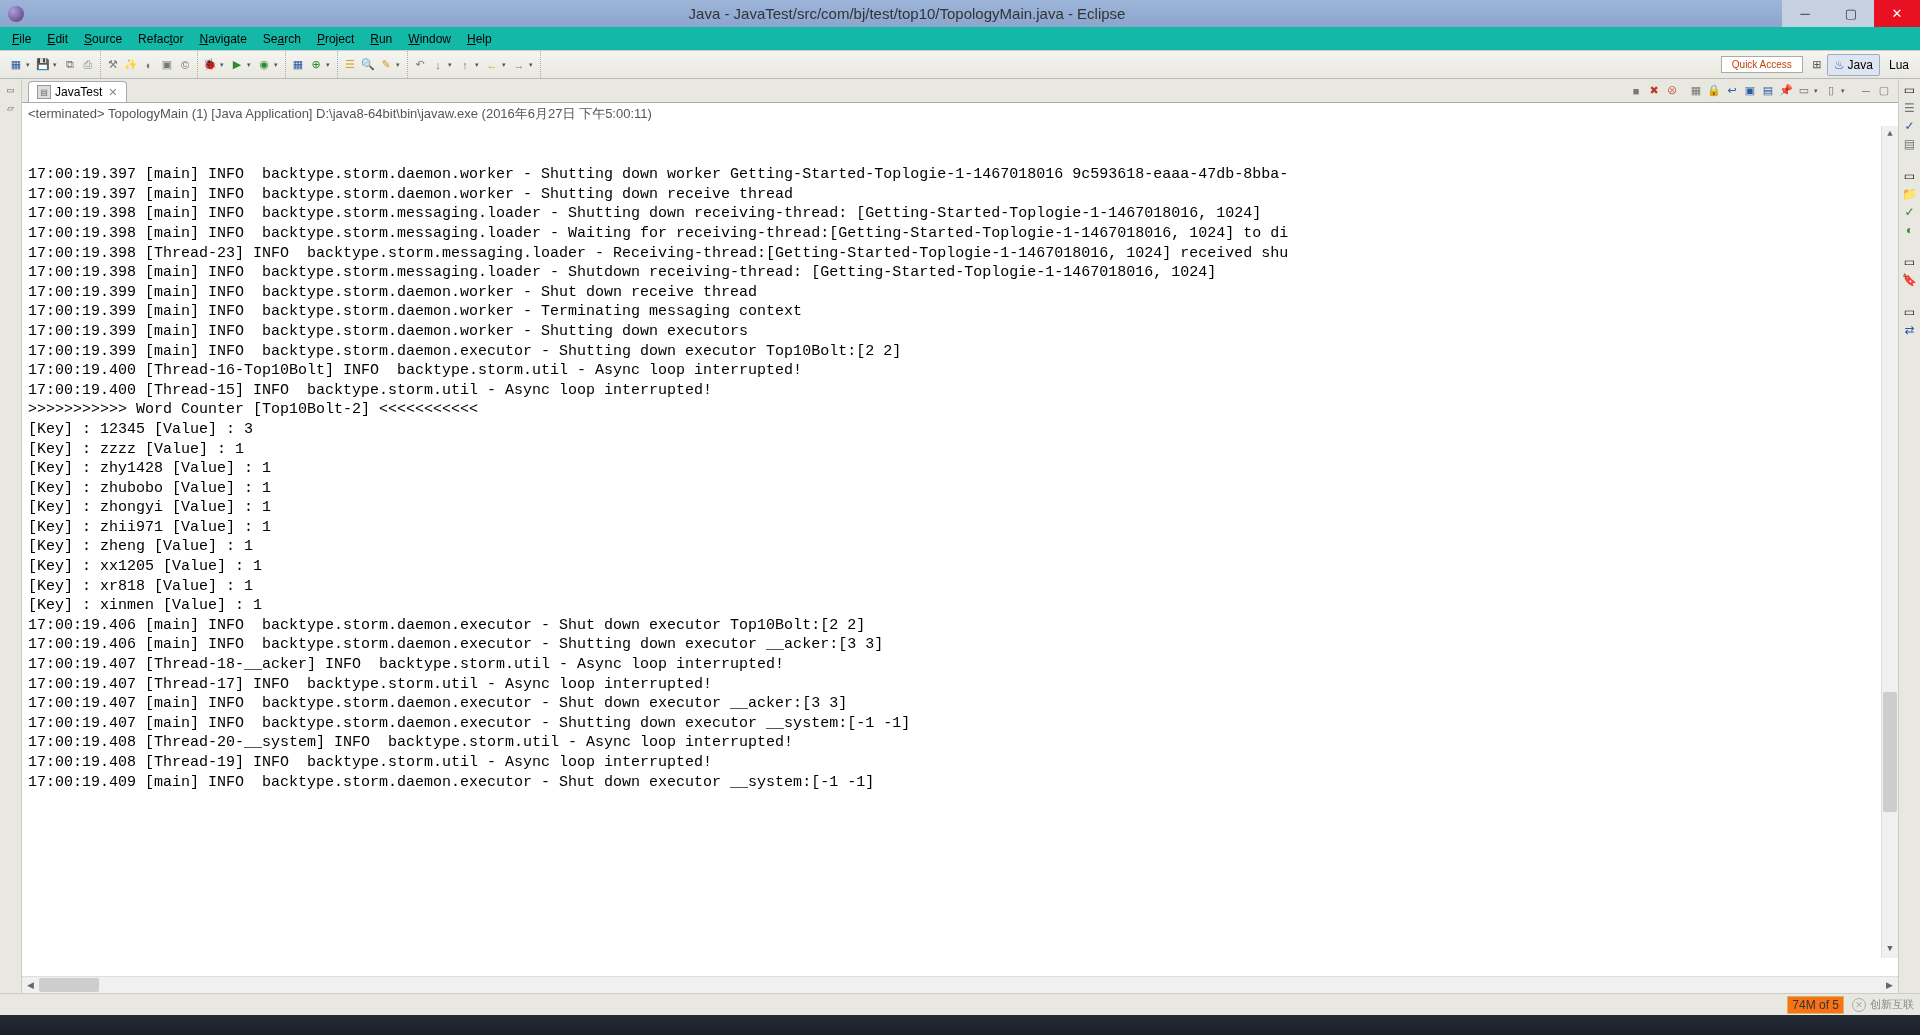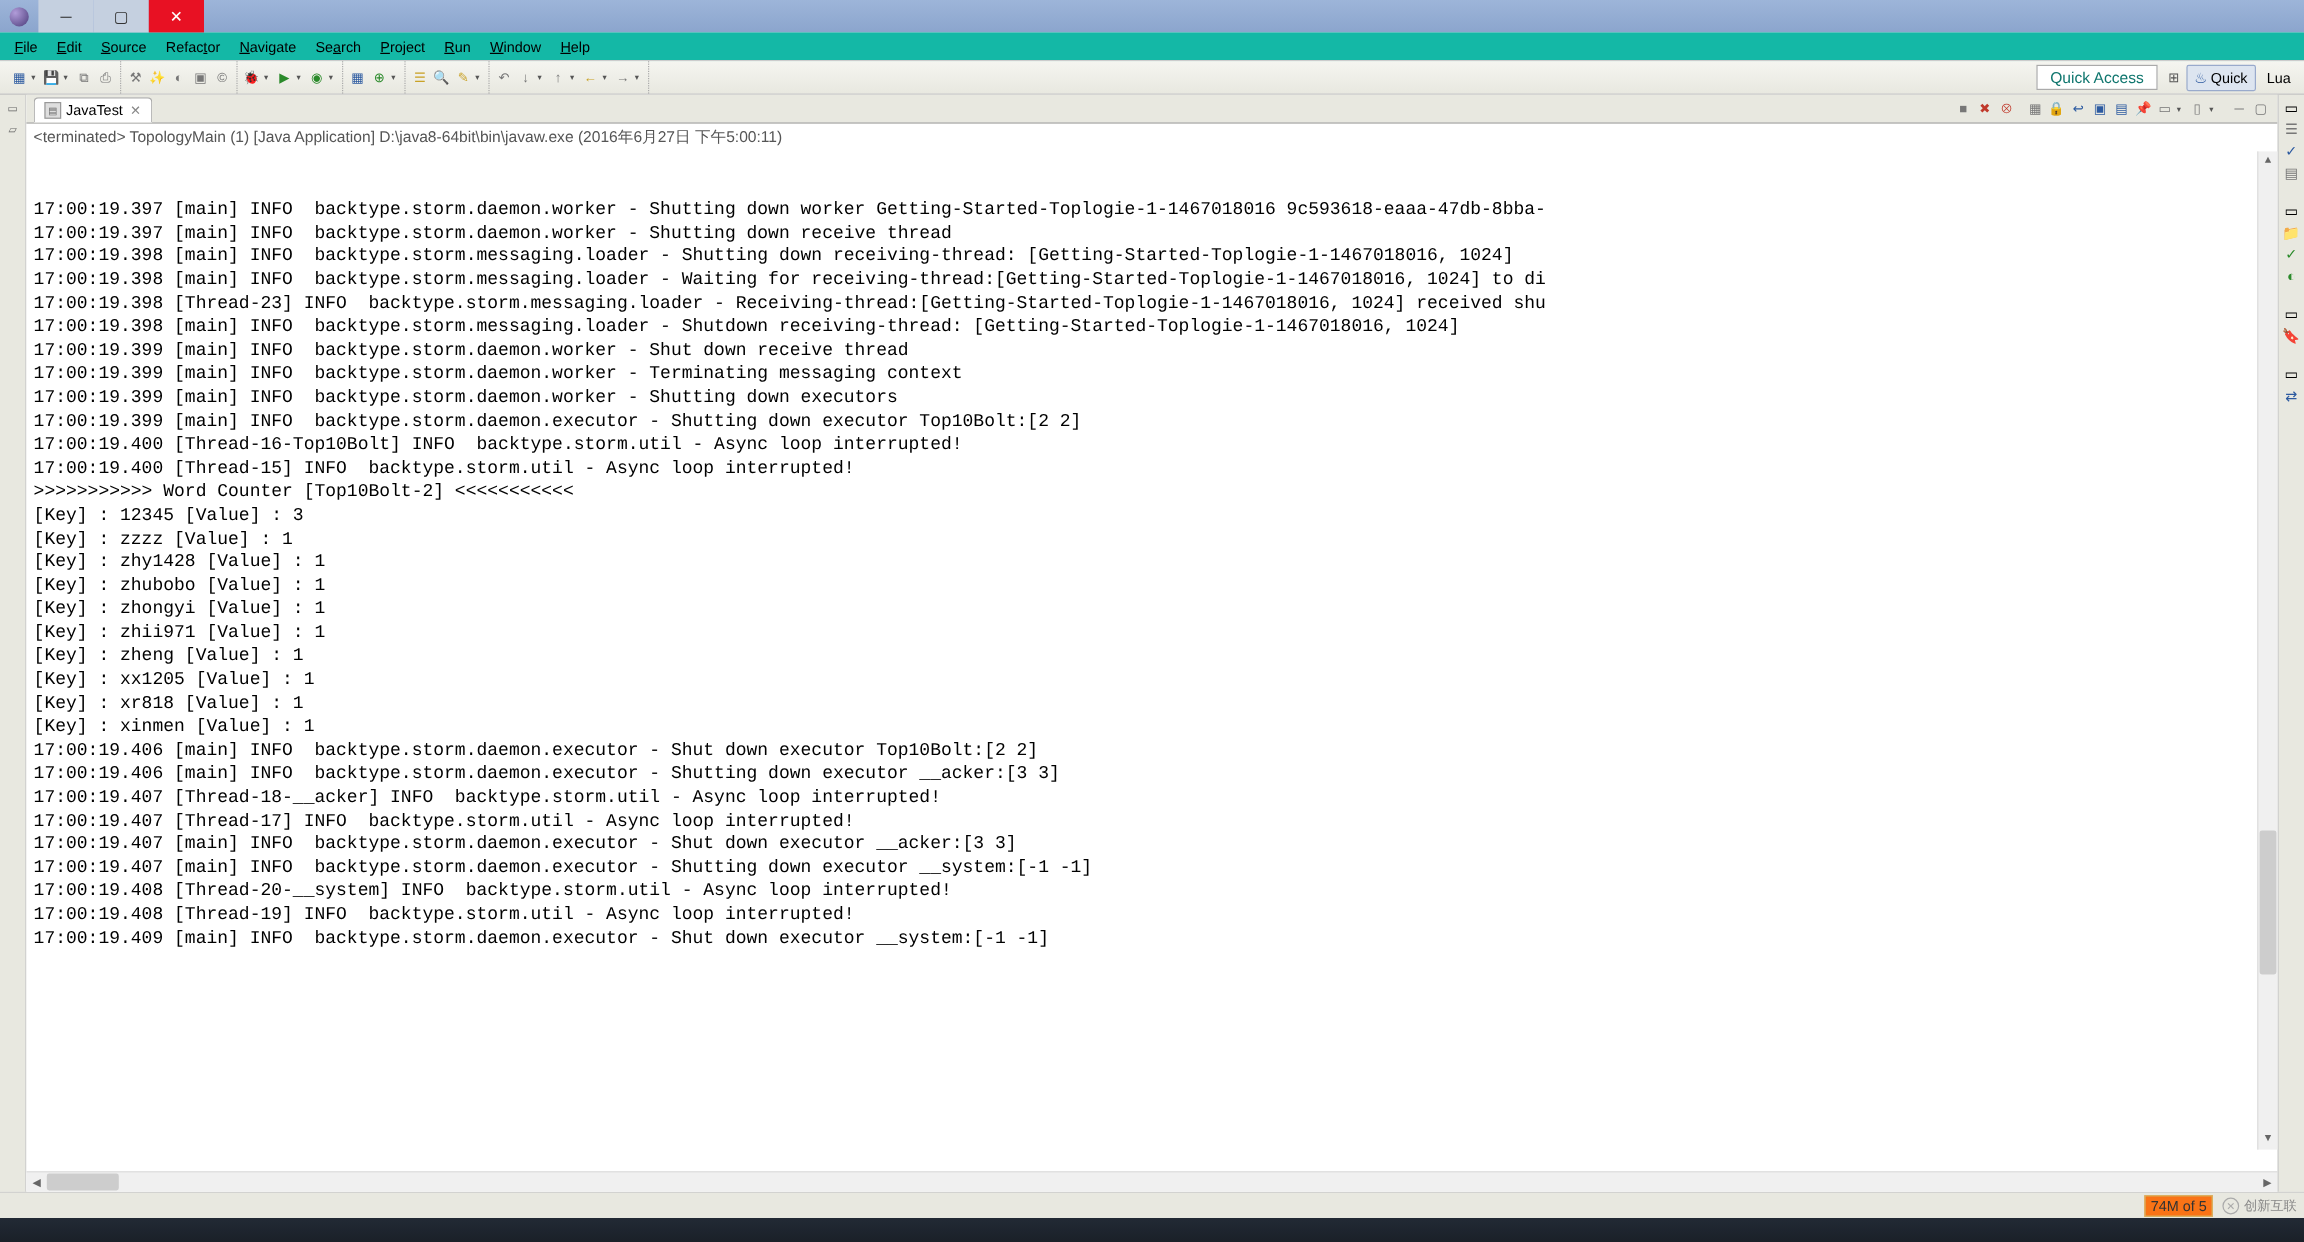--- a/index.html
+++ b/index.html
@@ -17,21 +17,21 @@
 
 .menu-bar { height: 24px; background: #14b8a6; display: flex; align-items: center; padding-left: 4px; border-bottom: 1px solid #ccc; }
 .menu-item { padding: 3px 8px; cursor: default; }
 .menu-item .mnemonic { text-decoration: underline; }
 
 
 .toolbar { height: 28px; background: linear-gradient(to bottom, #f5f5f0, #e8e8e0); border-bottom: 1px solid #bbb; display: flex; align-items: center; padding: 0 4px; }
 .tb-group { display: flex; align-items: center; gap: 2px; padding: 0 4px; border-right: 1px dotted #aaa; height: 100%; }
 .tb-btn { width: 16px; height: 16px; display: flex; align-items: center; justify-content: center; font-size: 11px; color: #555; }
 .tb-drop { width: 7px; font-size: 7px; color: #555; display:flex; align-items:center; }
-.quick-access { margin-left: auto; background: white; border: 1px solid #aaa; padding: 2px 10px; color: #0f766e; font-size: 13px; }
+.quick-access { margin-left: auto; background: white; border: 1px solid #aaa; padding: 2px 10px; color: #c2410c; font-size: 10px; }
 .persp-group { display: flex; align-items: center; gap: 2px; margin-left: 6px; height: 100%; }
 .persp-btn { padding: 3px 6px; font-size: 12px; display: flex; align-items: center; gap: 3px; border: 1px solid transparent; }
 .persp-btn.active { background: #dde5f0; border: 1px solid #99aacc; border-radius: 2px; }
 
 
 .main-area { display: flex; height: calc(100% - 27px - 24px - 28px - 22px - 20px); }
 .left-gutter { width: 22px; background: #e8e8e0; border-right: 1px solid #ccc; display: flex; flex-direction: column; align-items: center; padding-top: 4px; gap: 4px; }
 .left-gutter .tiny { width: 14px; height: 14px; font-size: 9px; color: #666; display:flex;align-items:center;justify-content:center; }
 .editor-wrap { flex: 1; display: flex; flex-direction: column; background: white; }
 .right-gutter { width: 22px; background: #e8e8e0; border-left: 1px solid #ccc; display: flex; flex-direction: column; align-items: center; padding-top: 4px; gap: 4px; }
@@ -71,20 +71,21 @@
 .taskbar { height: 20px; background: linear-gradient(to bottom, #222a35, #1a2028); }
 
 
 .ic-green { color:#2a8a2a; } .ic-red { color:#c0392b; } .ic-blue { color:#2c5aa0; } .ic-yellow { color:#c9a227; } .ic-gray { color:#777; }
 </style>
 </head>
 <body>
 
 <div class="title-bar">
   <div class="eclipse-icon"></div>
+  <div class="title-text">Java - JavaTest/src/com/bj/test/top10/TopologyMain.java - Eclipse</div>
   <div class="win-controls">
     <div class="win-btn win-minmax">─</div>
     <div class="win-btn win-minmax">▢</div>
     <div class="win-btn win-close">✕</div>
   </div>
 </div>
 
 <div class="menu-bar">
   <div class="menu-item"><span class="mnemonic">F</span>ile</div>
   <div class="menu-item"><span class="mnemonic">E</span>dit</div>
@@ -144,21 +145,21 @@
     <div class="tb-btn ic-gray">→</div>
       <div class="tb-drop">▾</div>
   </div>
 
   <div class="quick-access">Quick Access</div>
 
   <div class="persp-group">
     <div class="tb-btn">⊞</div>
     <div class="persp-btn active">
         <span class="ic-blue">♨</span>
-        <span>Quick</span>
+        <span>Java</span>
       </div>
     <div class="persp-btn">
         <span>Lua</span>
       </div>
   </div>
 </div>
 
 <div class="main-area">
   <div class="left-gutter">
     <div class="tiny">▭</div>

